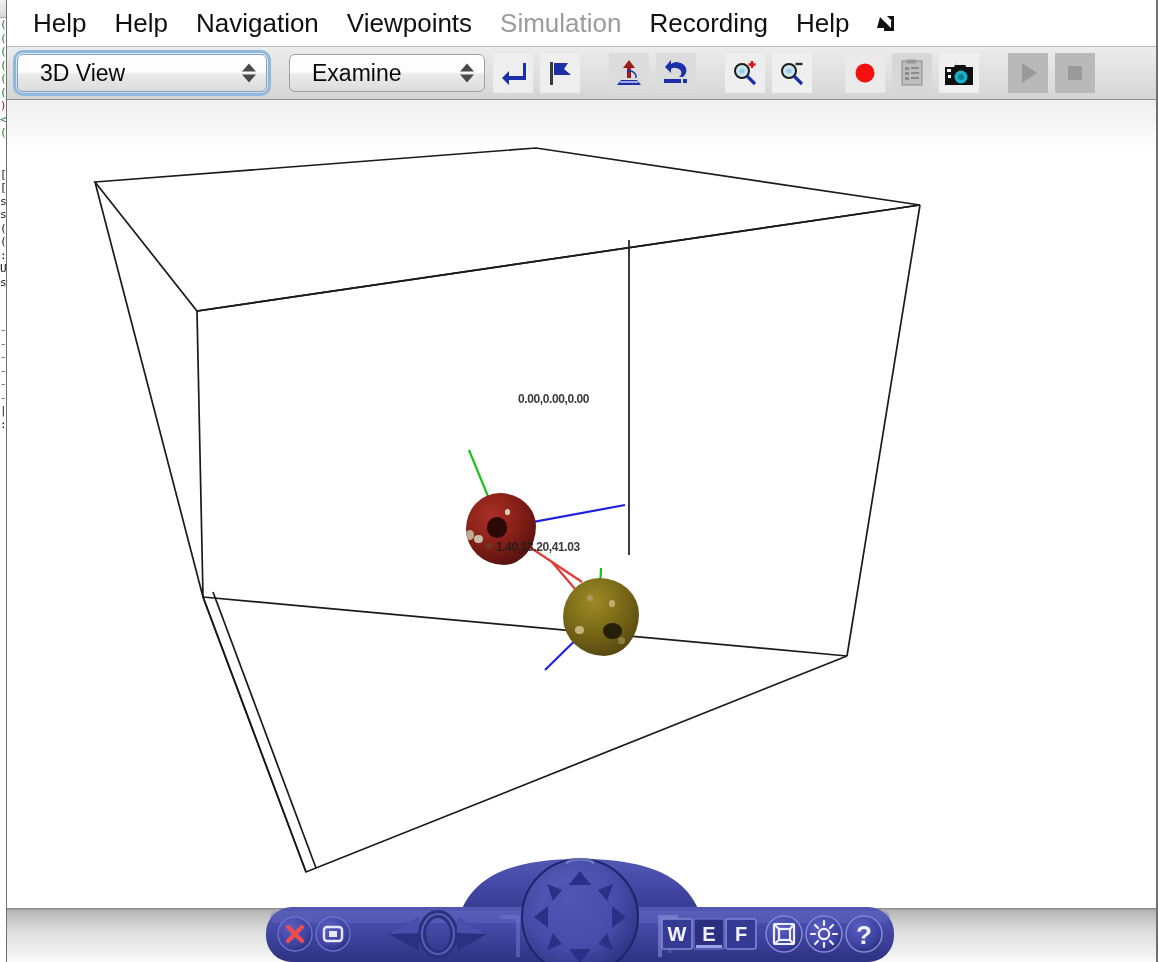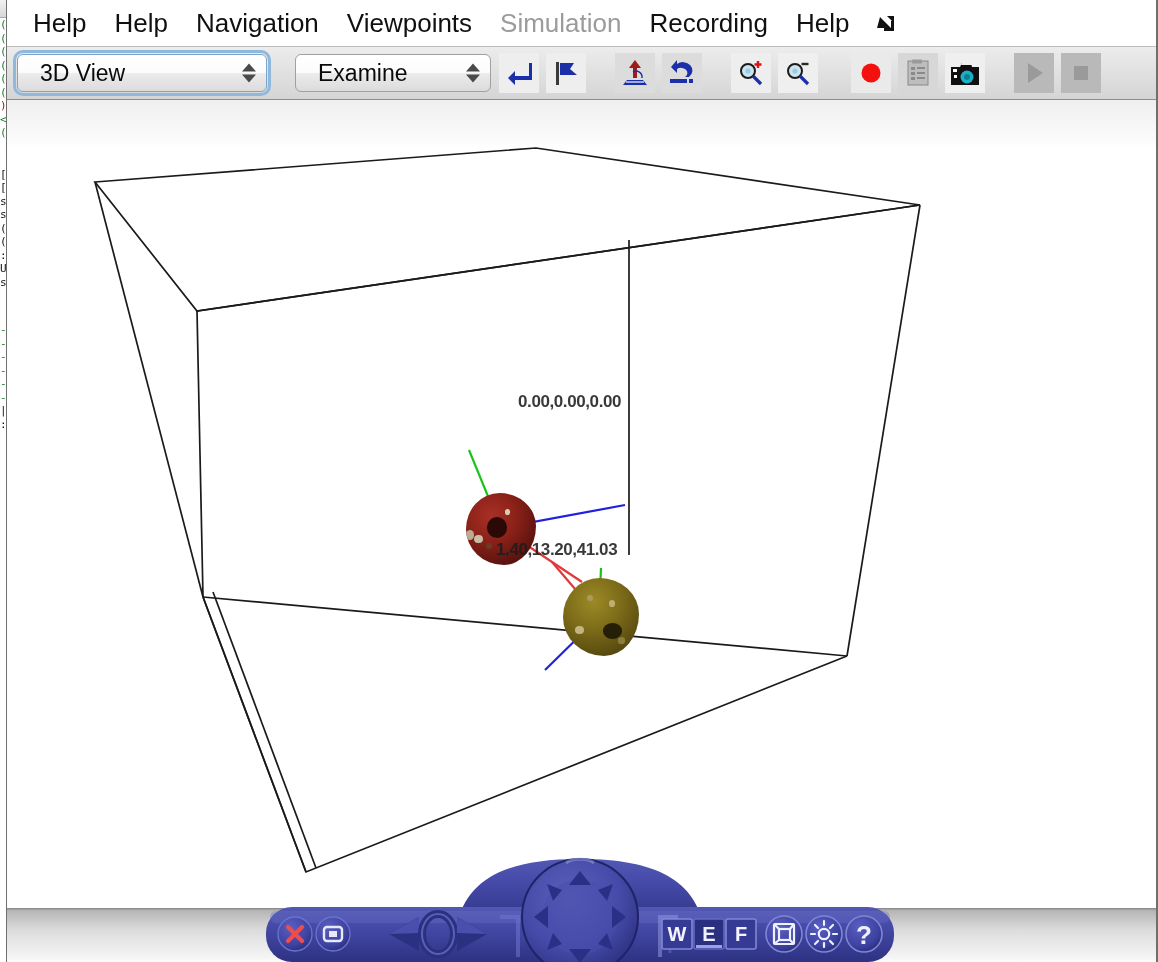--- a/index.html
+++ b/index.html
@@ -111,21 +111,21 @@
     font-size: 23px;
     color: #0a0a0a;
     cursor: pointer;
     box-shadow: 0 1px 0 rgba(255,255,255,0.8) inset;
   }
   .combo.focused {
     outline: 3px solid #8fb8dd;
     outline-offset: 1px;
     border-color: #7aa4cc;
   }
-  .combo.w1 { width: 250px; margin-right: 28px; }
+  .combo.w1 { width: 250px; margin-right: 22px; }
   .combo.w2 { width: 196px; margin-right: 8px; }
   .combo .spin {
     position: absolute;
     right: 10px; top: 50%;
     transform: translateY(-50%);
     display: flex; flex-direction: column;
     gap: 3px;
   }
   .combo .spin i {
     display: block; width: 0; height: 0;
@@ -156,21 +156,21 @@
     left: 0; top: 100px;
     width: 1150px; height: 808px;
     background: linear-gradient(#efefef 0%, #fbfbfb 5%, #ffffff 6%, #ffffff 100%);
     overflow: hidden;
   }
   .canvas svg { position: absolute; left: 0; top: 0; }
 
   .lbl {
     position: absolute;
     font-family: "Liberation Sans", sans-serif;
-    font-size: 17px;
+    font-size: 12px;
     font-weight: 700;
     color: #1d1d1d;
     white-space: nowrap;
     letter-spacing: -0.4px;
     filter: blur(0.45px);
     opacity: 0.88;
     text-align: right;
   }
 
   

